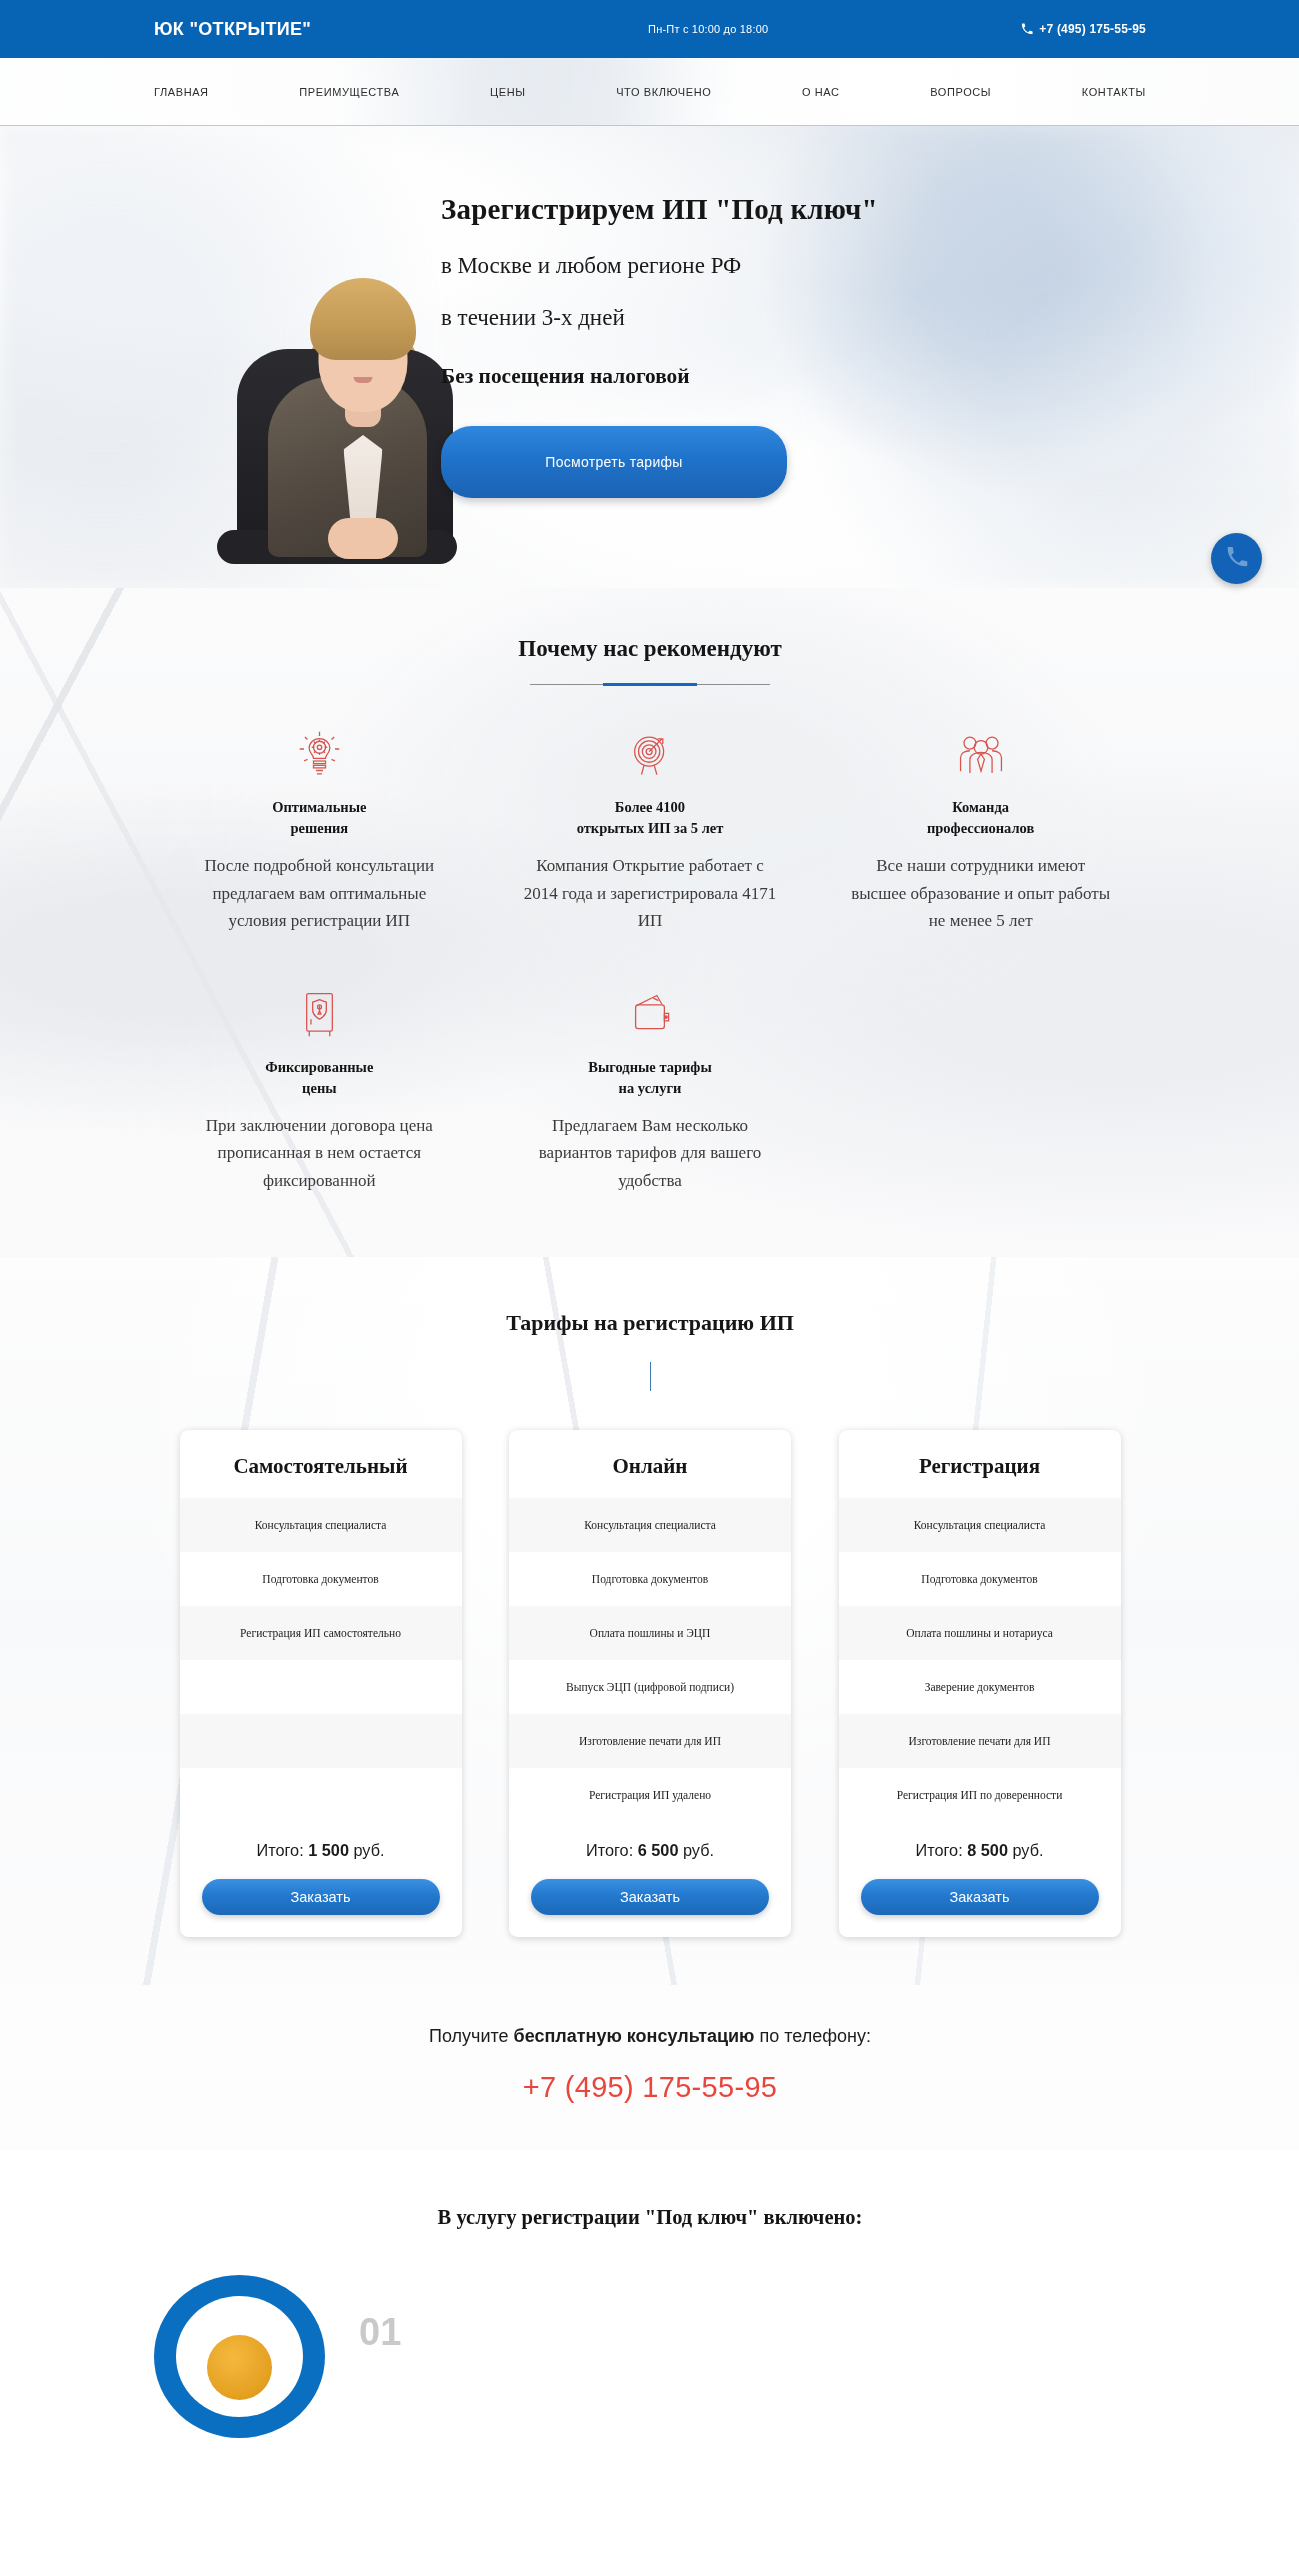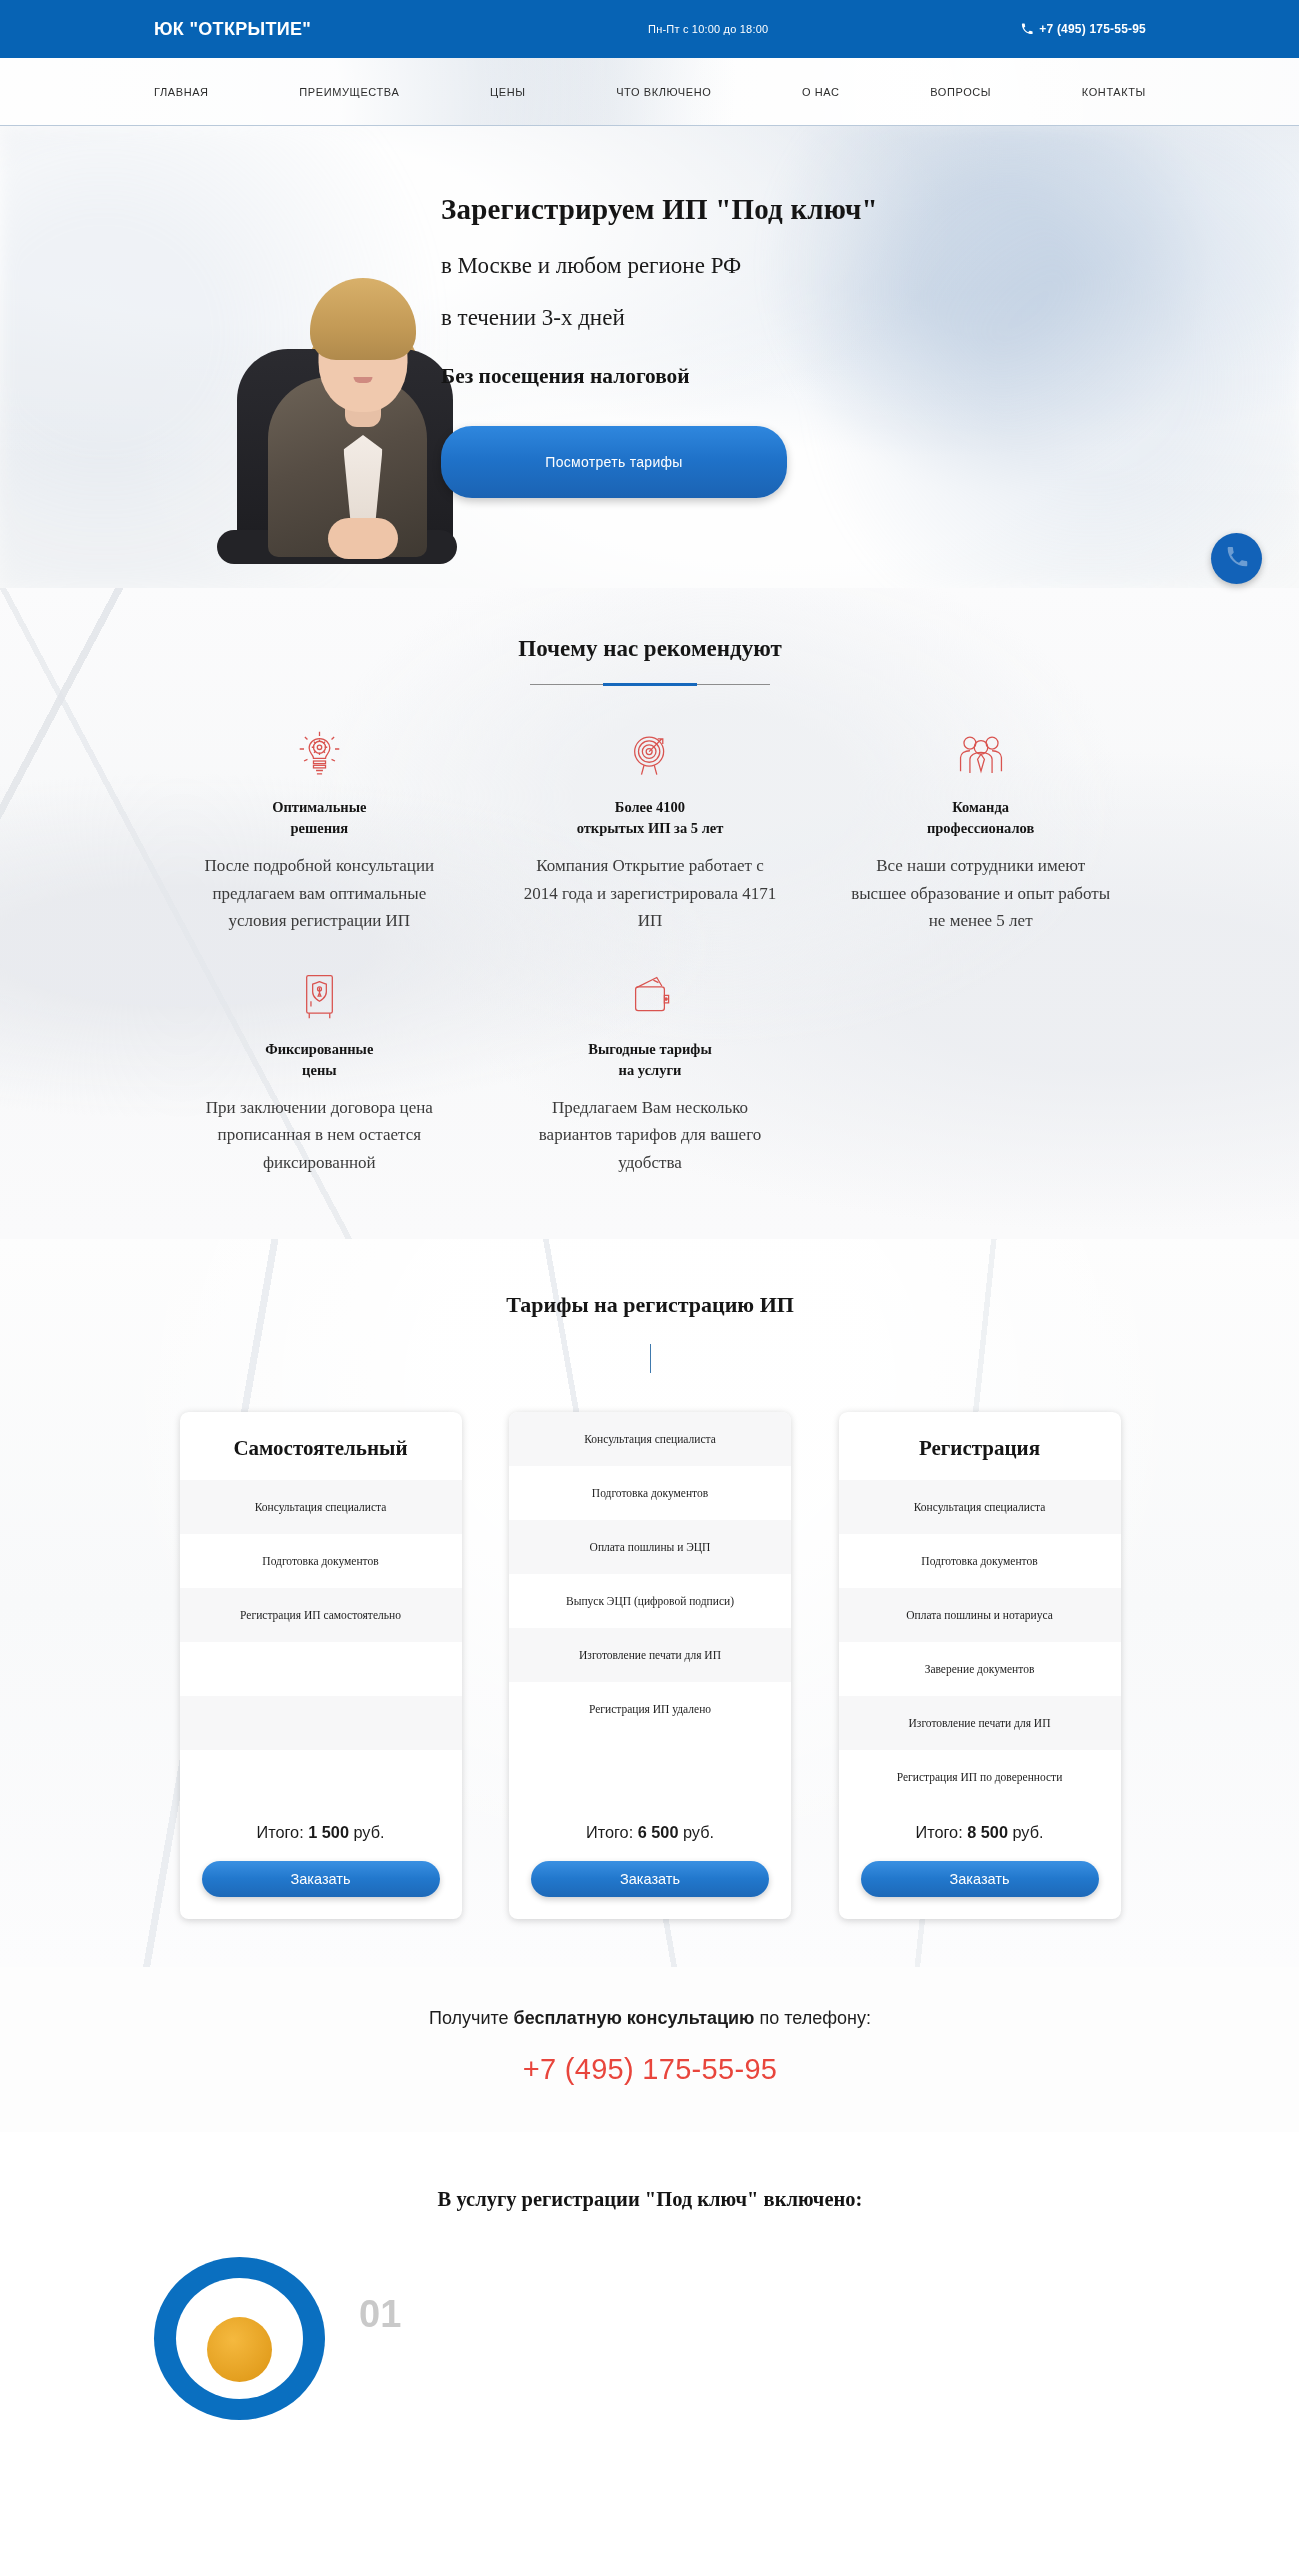--- a/index.html
+++ b/index.html
@@ -198,21 +198,21 @@
       radial-gradient(ellipse at 86% 62%, rgba(234,236,240,.8) 0 14%, transparent 42%);
   }
   .why-head {
     position: relative; z-index: 2; text-align: center;
     font-family: "Liberation Serif", serif; font-size: 23px; font-weight: 700; color: #161616;
   }
   .why-rule { position: relative; z-index: 2; width: 240px; height: 0.9px; margin: 22px auto 0; background: #8d8d8d; }
   .why-rule i { position: absolute; left: 50%; transform: translateX(-50%); top: -0.9px; width: 94px; height: 2.6px; background: #1668bc; display:block;}
   .feat-grid {
     position: relative; z-index: 2; width: 992px; margin: 39px auto 0;
-    display: grid; grid-template-columns: repeat(3, 1fr); row-gap: 31px;
+    display: grid; grid-template-columns: repeat(3, 1fr); row-gap: 49px;
   }
   .feat { text-align: center; padding: 0 32.5px; }
   .feat-icon { height: 63px; display: flex; align-items: center; justify-content: center; }
   .feat-title {
     font-family: "Liberation Serif", serif; font-size: 14.5px; font-weight: 700; color: #141414;
     line-height: 1.42; margin-top: 10.3px;
   }
   .feat-desc {
     font-family: "Liberation Serif", serif; font-size: 17px; color: #3b3b3b;
     line-height: 1.62; margin-top: 13.7px;
@@ -485,20 +485,21 @@
         <span>Итого:</span>
         <b>1 500</b>
         <span>руб.</span>
       </div>
       <div class="card-btnwrap">
         <button class="btn-order">Заказать</button>
       </div>
     </div>
 
     <div class="card">
+      <div class="card-title">Онлайн</div>
       <div class="card-rows">
         <div class="card-row alt">Консультация специалиста</div>
         <div class="card-row">Подготовка документов</div>
         <div class="card-row alt">Оплата пошлины и ЭЦП</div>
         <div class="card-row">Выпуск ЭЦП (цифровой подписи)</div>
         <div class="card-row alt">Изготовление печати для ИП</div>
         <div class="card-row">Регистрация ИП удалено</div>
       </div>
       <div class="card-total">
         <span>Итого:</span>

